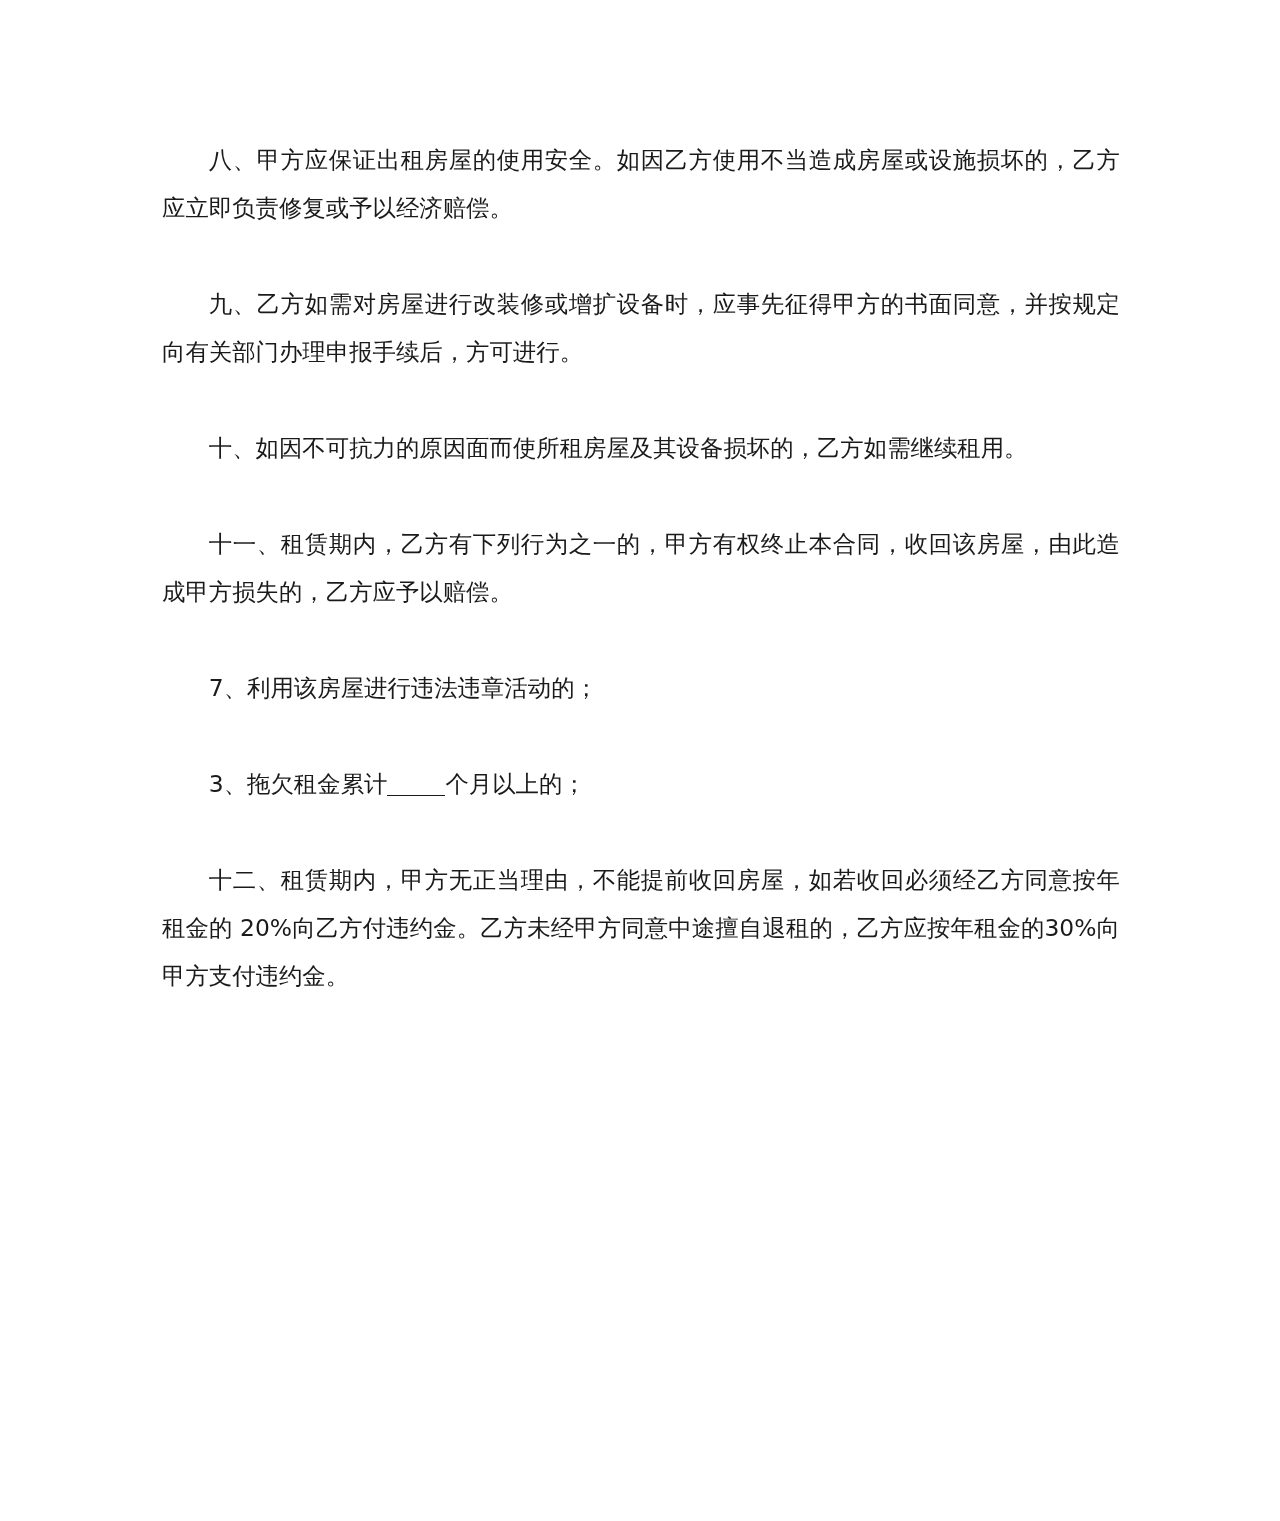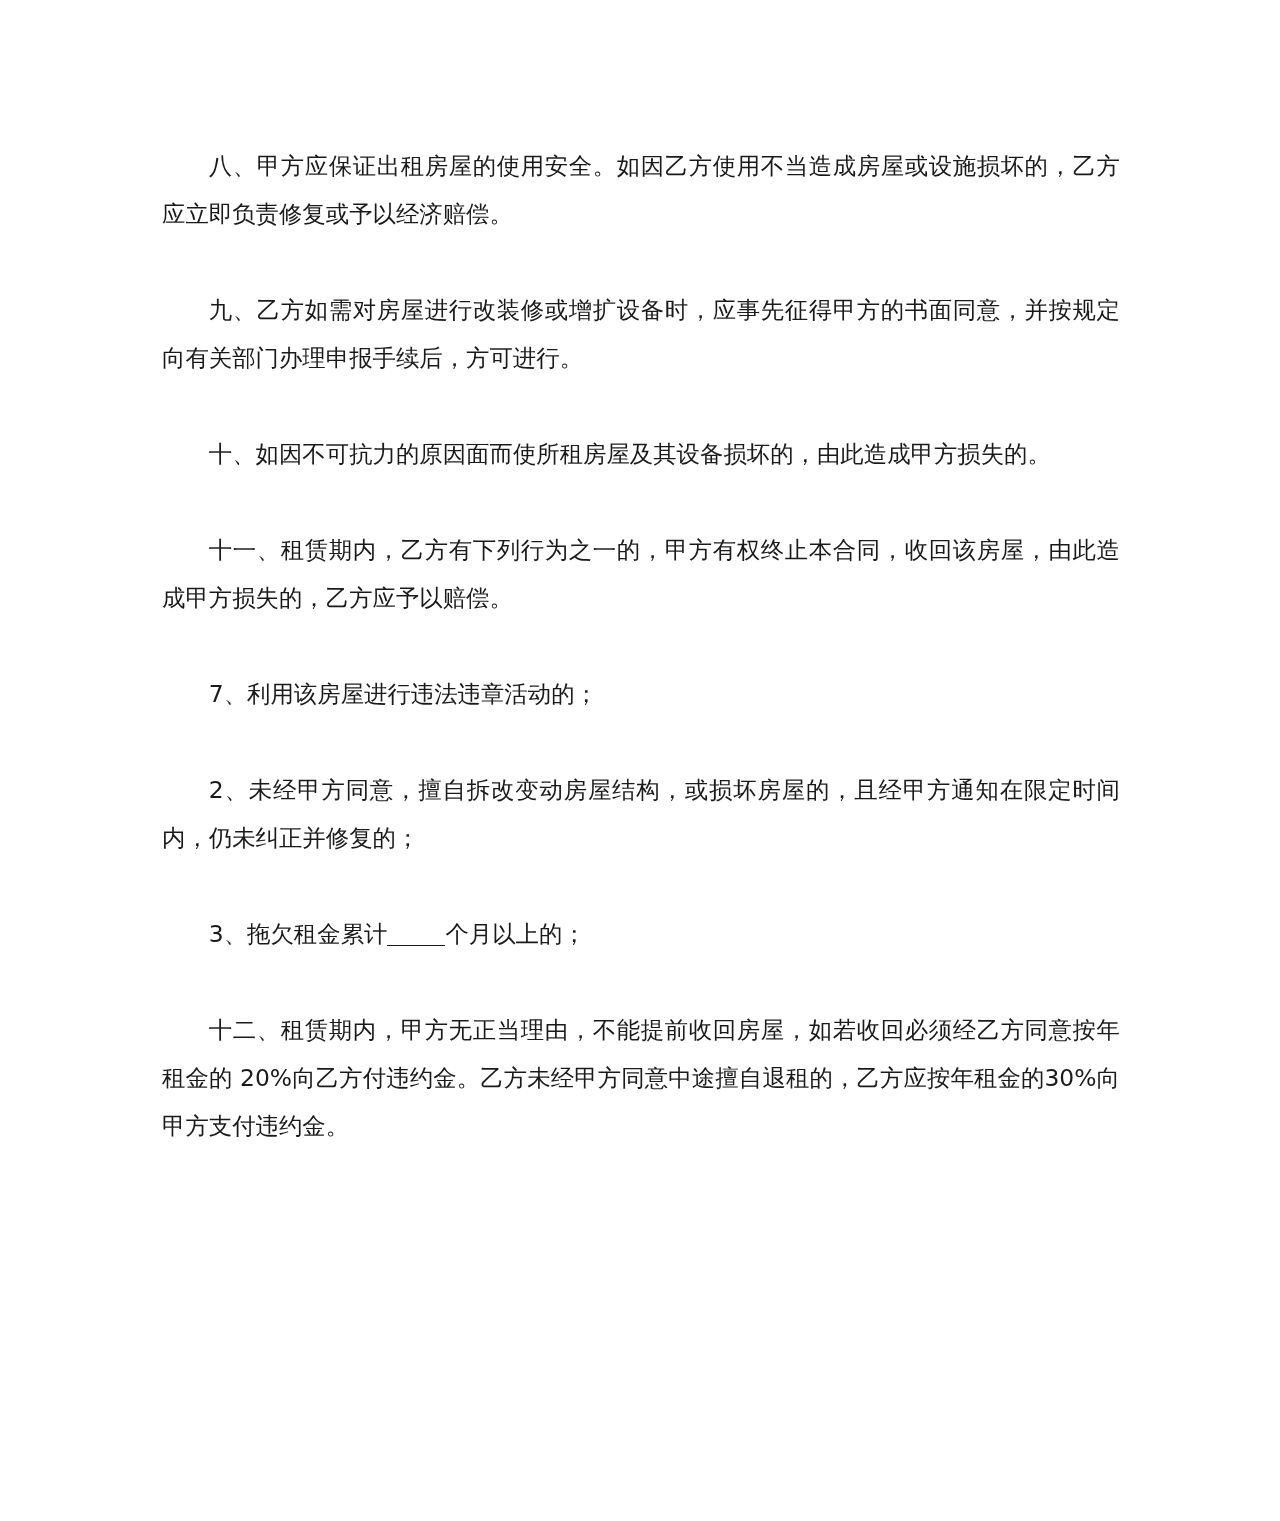--- a/index.html
+++ b/index.html
@@ -11,21 +11,21 @@
       width: 1280px;
       height: 1521px;
       position: relative;
       overflow: hidden;
       font-family: "DejaVu Sans", "Liberation Sans", sans-serif;
       color: #1a1a1a;
     }
     .page {
       position: absolute;
       left: 162px;
-      top: 142px;
+      top: 136px;
       width: 958px;
     }
     .para {
       margin: 0 0 48px 0;
       font-size: 23.4px;
       line-height: 48px;
       text-indent: 2em;
       text-align: justify;
       letter-spacing: 0px;
       word-break: break-all;
@@ -38,19 +38,18 @@
       vertical-align: -4px;
       text-indent: 0;
     }
   </style>
 </head>
 <body>
 
 <div class="page">
   <p class="para">八、甲方应保证出租房屋的使用安全。如因乙方使用不当造成房屋或设施损坏的，乙方应立即负责修复或予以经济赔偿。</p>
   <p class="para">九、乙方如需对房屋进行改装修或增扩设备时，应事先征得甲方的书面同意，并按规定向有关部门办理申报手续后，方可进行。</p>
-  <p class="para">十、如因不可抗力的原因面而使所租房屋及其设备损坏的，由此造成甲方损失的。</p>
+  <p class="para">十、如因不可抗力的原因面而使所租房屋及其设备损坏的，乙方如需继续租用。</p>
   <p class="para">十一、租赁期内，乙方有下列行为之一的，甲方有权终止本合同，收回该房屋，由此造成甲方损失的，乙方应予以赔偿。</p>
   <p class="para">7、利用该房屋进行违法违章活动的；</p>
-  <p class="para">2、未经甲方同意，擅自拆改变动房屋结构，或损坏房屋的，且经甲方通知在限定时间内，仍未纠正并修复的；</p>
   <p class="para"><span>3、拖欠租金累计</span><span class="blank"></span><span>个月以上的；</span></p>
   <p class="para">十二、租赁期内，甲方无正当理由，不能提前收回房屋，如若收回必须经乙方同意按年租金的 20%向乙方付违约金。乙方未经甲方同意中途擅自退租的，乙方应按年租金的30%向甲方支付违约金。</p>
 </div>
 
 </body></html>

